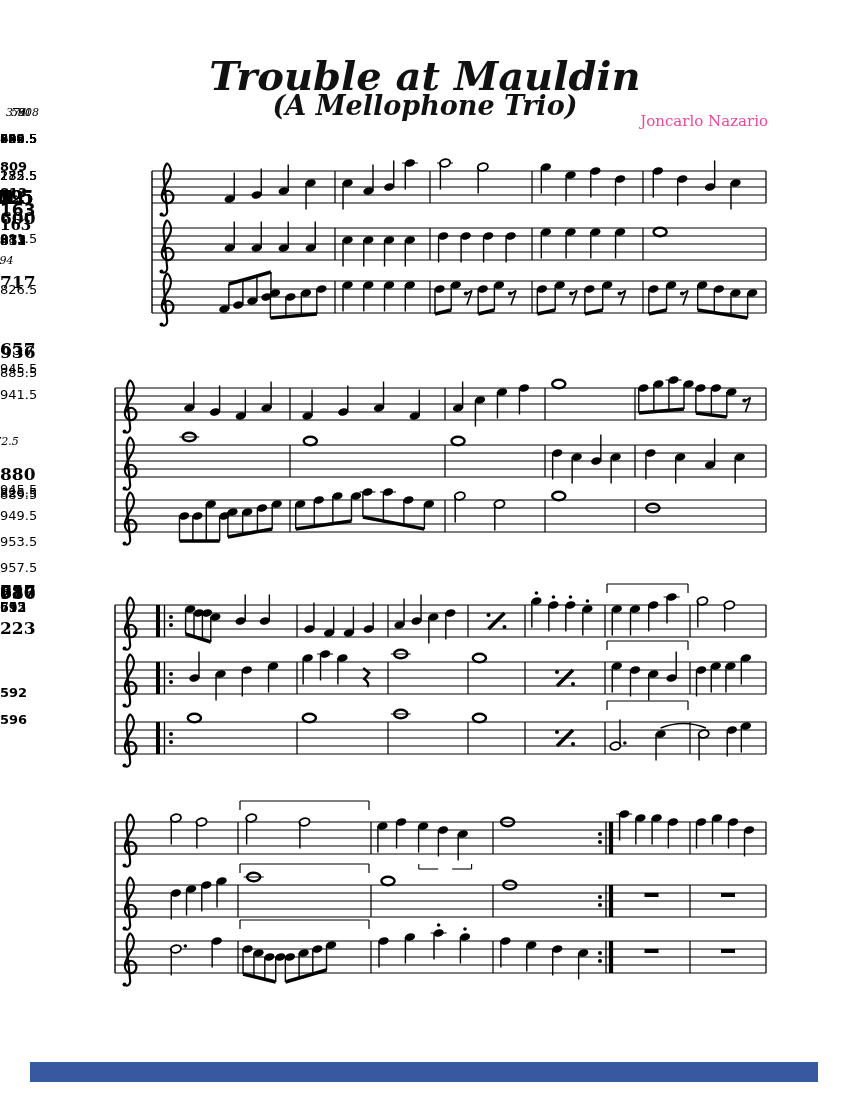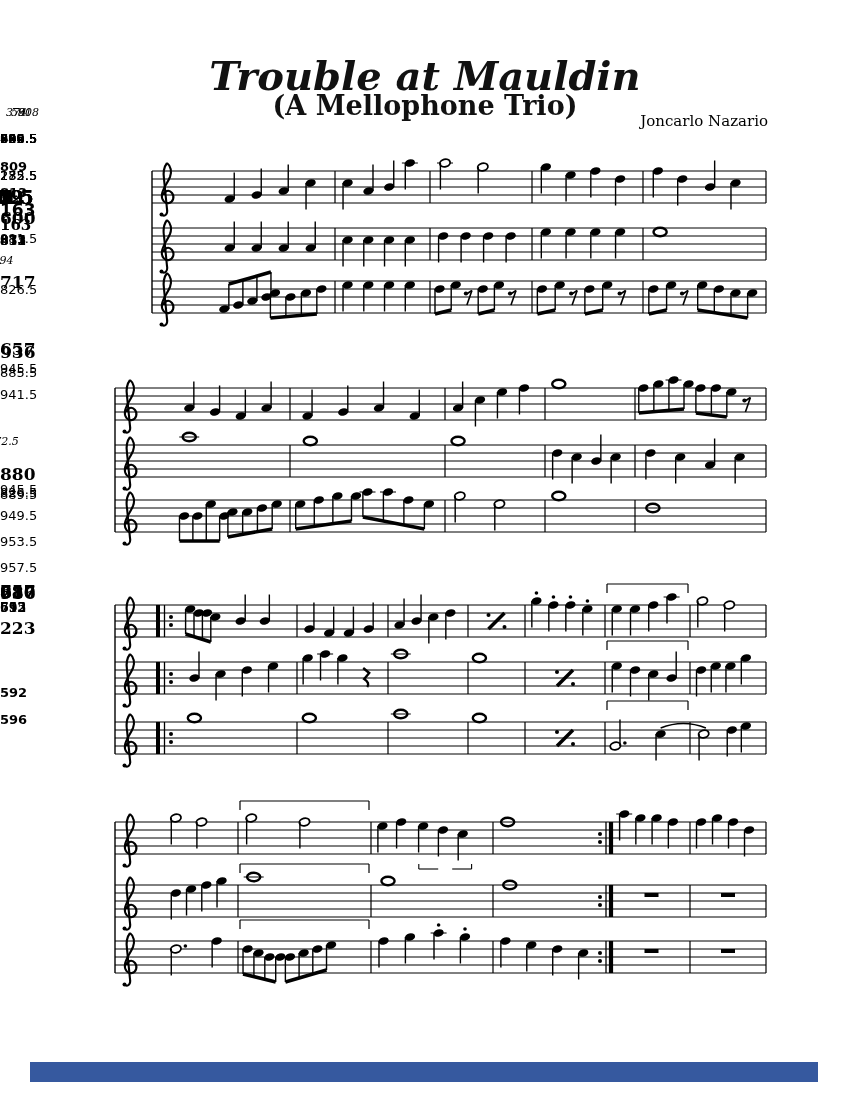--- a/index.html
+++ b/index.html
@@ -1,22 +1,22 @@
 <!DOCTYPE html>
 <html><head>
 <meta charset="utf-8">
 <style>
   html,body{margin:0;padding:0;background:#e8e8e8;}
   .page{position:relative;width:850px;height:1100px;background:#ffffff;margin:0 auto;
         font-family:"DejaVu Serif", serif;overflow:hidden;}
   .title{position:absolute;top:52px;left:0;width:850px;text-align:center;
          font-size:40px;font-weight:bold;font-style:italic;color:#111;}
   .subtitle{position:absolute;top:90px;left:0;width:850px;text-align:center;
-         font-size:27px;font-weight:bold;color:#111;}
-  .composer{position:absolute;top:112px;right:82px;font-size:15px;color:#000000;}
+         font-size:27px;font-weight:bold;font-style:italic;color:#111;}
+  .composer{position:absolute;top:112px;right:82px;font-size:15px;color:#ec4899;}
   #score-svg{position:absolute;left:0;top:0;}
   .footer-bar{position:absolute;left:30px;top:1062px;width:788px;height:20px;background:#36599f;}
 </style>
 </head>
 <body>
 
 <div class="page">
   <div class="title">Trouble at Mauldin</div>
   <div class="subtitle">(A Mellophone Trio)</div>
   <div class="composer">Joncarlo Nazario</div>

